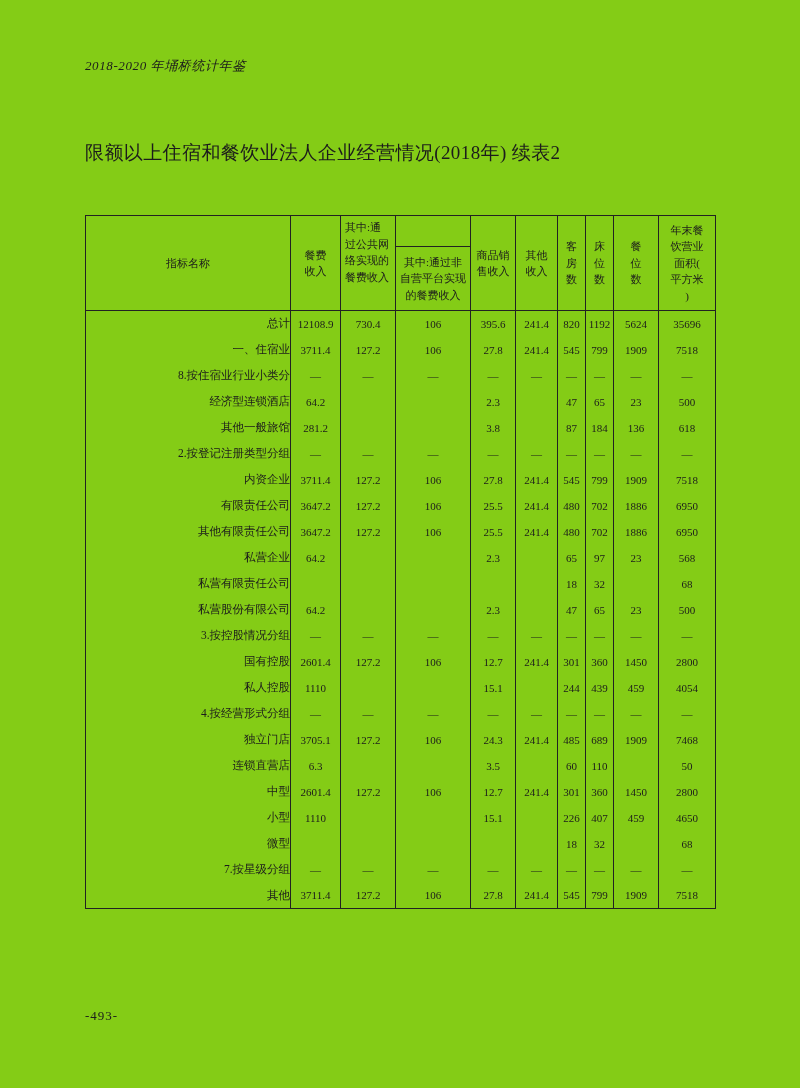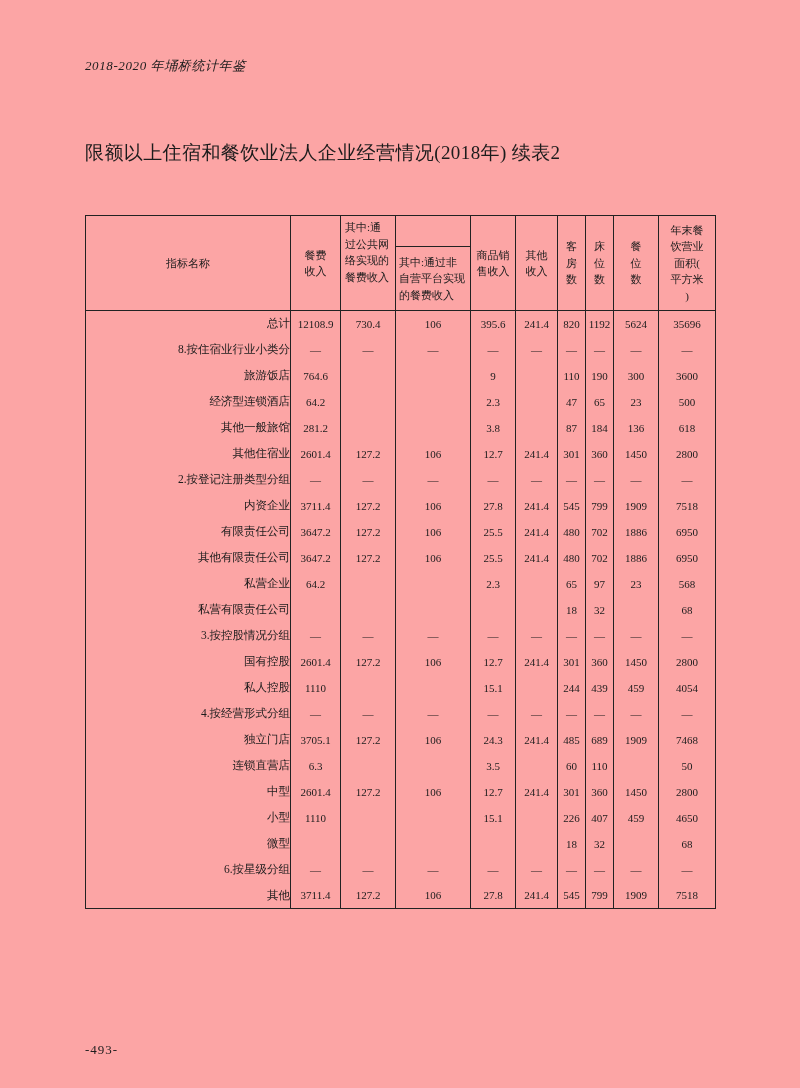--- a/index.html
+++ b/index.html
@@ -2,21 +2,21 @@
 <html><head>
 <meta charset="utf-8">
 <style>
   * { margin: 0; padding: 0; box-sizing: border-box; }
   html, body { width: 800px; height: 1088px; }
   body { background: #ffffff; }
   .page {
     position: relative;
     width: 800px;
     height: 1088px;
-    background: #fca5a5;
+    background: #84cc16;
     font-family: "Liberation Serif", "DejaVu Serif", serif;
     color: #1c1c1c;
     overflow: hidden;
   }
   .book-title {
     position: absolute;
     left: 85px;
     top: 57px;
     font-size: 13px;
     font-style: italic;
@@ -53,21 +53,21 @@
     text-align: center;
     padding: 2px;
   }
   .stat-table thead th.top { vertical-align: top; text-align: left; padding: 3px 2px 2px 4px; }
   .hdr-block { display: inline-block; word-break: break-all; line-break: anywhere; text-align: center; }
   .hdr-left  { display: inline-block; word-break: break-all; line-break: anywhere; text-align: left; }
   .w1 { width: 13px; }
   .w2 { width: 25px; }
   .w3 { width: 36px; }
   .w4 { width: 47px; }
-  .w6 { width: 68px; }
+  .w6 { width: 68px; text-align: center; }
   th.nested { position: relative; padding: 0; }
   .subbox {
     position: absolute;
     left: 0; right: 0; top: 30px; bottom: 0;
     border-top: 1px solid #222;
     display: flex;
     align-items: center;
     justify-content: center;
     padding: 2px;
   }
@@ -85,21 +85,20 @@
   .indent-0 { padding-left: 8px; }
   .indent-1 { padding-left: 20px; }
   .indent-2 { padding-left: 32px; }
   .indent-3 { padding-left: 44px; }
   .page-number {
     position: absolute;
     left: 85px;
     top: 1008px;
     font-size: 13px;
     letter-spacing: 1px;
-    margin-top: 34px;
   }
 </style>
 </head>
 <body>
 
 <div class="page">
 
   <div class="book-title">2018-2020 年埇桥统计年鉴</div>
 
   <div class="table-title">限额以上住宿和餐饮业法人企业经营情况(2018年)  续表2</div>
@@ -160,42 +159,42 @@
           <td class="val">730.4</td>
           <td class="val">106</td>
           <td class="val">395.6</td>
           <td class="val">241.4</td>
           <td class="val">820</td>
           <td class="val">1192</td>
           <td class="val">5624</td>
           <td class="val">35696</td>
         </tr>
         <tr>
+          <td class="rowlabel indent-0">一、住宿业</td>
+          <td class="val">3711.4</td>
+          <td class="val">127.2</td>
+          <td class="val">106</td>
+          <td class="val">27.8</td>
+          <td class="val">241.4</td>
+          <td class="val">545</td>
+          <td class="val">799</td>
+          <td class="val">1909</td>
+          <td class="val">7518</td>
+        </tr>
+        <tr>
           <td class="rowlabel indent-0">8.按住宿业行业小类分</td>
           <td class="val">—</td>
           <td class="val">—</td>
           <td class="val">—</td>
           <td class="val">—</td>
           <td class="val">—</td>
           <td class="val">—</td>
           <td class="val">—</td>
           <td class="val">—</td>
           <td class="val">—</td>
-        </tr>
-        <tr>
-          <td class="rowlabel indent-1">旅游饭店</td>
-          <td class="val">764.6</td>
-          <td class="val"></td>
-          <td class="val"></td>
-          <td class="val">9</td>
-          <td class="val"></td>
-          <td class="val">110</td>
-          <td class="val">190</td>
-          <td class="val">300</td>
-          <td class="val">3600</td>
         </tr>
         <tr>
           <td class="rowlabel indent-0">经济型连锁酒店</td>
           <td class="val">64.2</td>
           <td class="val"></td>
           <td class="val"></td>
           <td class="val">2.3</td>
           <td class="val"></td>
           <td class="val">47</td>
           <td class="val">65</td>
@@ -208,233 +207,233 @@
           <td class="val"></td>
           <td class="val"></td>
           <td class="val">3.8</td>
           <td class="val"></td>
           <td class="val">87</td>
           <td class="val">184</td>
           <td class="val">136</td>
           <td class="val">618</td>
         </tr>
         <tr>
-          <td class="rowlabel indent-1">其他住宿业</td>
+          <td class="rowlabel indent-0">2.按登记注册类型分组</td>
+          <td class="val">—</td>
+          <td class="val">—</td>
+          <td class="val">—</td>
+          <td class="val">—</td>
+          <td class="val">—</td>
+          <td class="val">—</td>
+          <td class="val">—</td>
+          <td class="val">—</td>
+          <td class="val">—</td>
+        </tr>
+        <tr>
+          <td class="rowlabel indent-0">内资企业</td>
+          <td class="val">3711.4</td>
+          <td class="val">127.2</td>
+          <td class="val">106</td>
+          <td class="val">27.8</td>
+          <td class="val">241.4</td>
+          <td class="val">545</td>
+          <td class="val">799</td>
+          <td class="val">1909</td>
+          <td class="val">7518</td>
+        </tr>
+        <tr>
+          <td class="rowlabel indent-1">有限责任公司</td>
+          <td class="val">3647.2</td>
+          <td class="val">127.2</td>
+          <td class="val">106</td>
+          <td class="val">25.5</td>
+          <td class="val">241.4</td>
+          <td class="val">480</td>
+          <td class="val">702</td>
+          <td class="val">1886</td>
+          <td class="val">6950</td>
+        </tr>
+        <tr>
+          <td class="rowlabel indent-3">其他有限责任公司</td>
+          <td class="val">3647.2</td>
+          <td class="val">127.2</td>
+          <td class="val">106</td>
+          <td class="val">25.5</td>
+          <td class="val">241.4</td>
+          <td class="val">480</td>
+          <td class="val">702</td>
+          <td class="val">1886</td>
+          <td class="val">6950</td>
+        </tr>
+        <tr>
+          <td class="rowlabel indent-1">私营企业</td>
+          <td class="val">64.2</td>
+          <td class="val"></td>
+          <td class="val"></td>
+          <td class="val">2.3</td>
+          <td class="val"></td>
+          <td class="val">65</td>
+          <td class="val">97</td>
+          <td class="val">23</td>
+          <td class="val">568</td>
+        </tr>
+        <tr>
+          <td class="rowlabel indent-3">私营有限责任公司</td>
+          <td class="val"></td>
+          <td class="val"></td>
+          <td class="val"></td>
+          <td class="val"></td>
+          <td class="val"></td>
+          <td class="val">18</td>
+          <td class="val">32</td>
+          <td class="val"></td>
+          <td class="val">68</td>
+        </tr>
+        <tr>
+          <td class="rowlabel indent-3">私营股份有限公司</td>
+          <td class="val">64.2</td>
+          <td class="val"></td>
+          <td class="val"></td>
+          <td class="val">2.3</td>
+          <td class="val"></td>
+          <td class="val">47</td>
+          <td class="val">65</td>
+          <td class="val">23</td>
+          <td class="val">500</td>
+        </tr>
+        <tr>
+          <td class="rowlabel indent-0">3.按控股情况分组</td>
+          <td class="val">—</td>
+          <td class="val">—</td>
+          <td class="val">—</td>
+          <td class="val">—</td>
+          <td class="val">—</td>
+          <td class="val">—</td>
+          <td class="val">—</td>
+          <td class="val">—</td>
+          <td class="val">—</td>
+        </tr>
+        <tr>
+          <td class="rowlabel indent-0">国有控股</td>
           <td class="val">2601.4</td>
           <td class="val">127.2</td>
           <td class="val">106</td>
           <td class="val">12.7</td>
           <td class="val">241.4</td>
           <td class="val">301</td>
           <td class="val">360</td>
           <td class="val">1450</td>
           <td class="val">2800</td>
         </tr>
         <tr>
-          <td class="rowlabel indent-0">2.按登记注册类型分组</td>
-          <td class="val">—</td>
-          <td class="val">—</td>
-          <td class="val">—</td>
-          <td class="val">—</td>
-          <td class="val">—</td>
-          <td class="val">—</td>
-          <td class="val">—</td>
-          <td class="val">—</td>
-          <td class="val">—</td>
-        </tr>
-        <tr>
-          <td class="rowlabel indent-0">内资企业</td>
+          <td class="rowlabel indent-0">私人控股</td>
+          <td class="val">1110</td>
+          <td class="val"></td>
+          <td class="val"></td>
+          <td class="val">15.1</td>
+          <td class="val"></td>
+          <td class="val">244</td>
+          <td class="val">439</td>
+          <td class="val">459</td>
+          <td class="val">4054</td>
+        </tr>
+        <tr>
+          <td class="rowlabel indent-0">4.按经营形式分组</td>
+          <td class="val">—</td>
+          <td class="val">—</td>
+          <td class="val">—</td>
+          <td class="val">—</td>
+          <td class="val">—</td>
+          <td class="val">—</td>
+          <td class="val">—</td>
+          <td class="val">—</td>
+          <td class="val">—</td>
+        </tr>
+        <tr>
+          <td class="rowlabel indent-0">独立门店</td>
+          <td class="val">3705.1</td>
+          <td class="val">127.2</td>
+          <td class="val">106</td>
+          <td class="val">24.3</td>
+          <td class="val">241.4</td>
+          <td class="val">485</td>
+          <td class="val">689</td>
+          <td class="val">1909</td>
+          <td class="val">7468</td>
+        </tr>
+        <tr>
+          <td class="rowlabel indent-0">连锁直营店</td>
+          <td class="val">6.3</td>
+          <td class="val"></td>
+          <td class="val"></td>
+          <td class="val">3.5</td>
+          <td class="val"></td>
+          <td class="val">60</td>
+          <td class="val">110</td>
+          <td class="val"></td>
+          <td class="val">50</td>
+        </tr>
+        <tr>
+          <td class="rowlabel indent-1">中型</td>
+          <td class="val">2601.4</td>
+          <td class="val">127.2</td>
+          <td class="val">106</td>
+          <td class="val">12.7</td>
+          <td class="val">241.4</td>
+          <td class="val">301</td>
+          <td class="val">360</td>
+          <td class="val">1450</td>
+          <td class="val">2800</td>
+        </tr>
+        <tr>
+          <td class="rowlabel indent-1">小型</td>
+          <td class="val">1110</td>
+          <td class="val"></td>
+          <td class="val"></td>
+          <td class="val">15.1</td>
+          <td class="val"></td>
+          <td class="val">226</td>
+          <td class="val">407</td>
+          <td class="val">459</td>
+          <td class="val">4650</td>
+        </tr>
+        <tr>
+          <td class="rowlabel indent-1">微型</td>
+          <td class="val"></td>
+          <td class="val"></td>
+          <td class="val"></td>
+          <td class="val"></td>
+          <td class="val"></td>
+          <td class="val">18</td>
+          <td class="val">32</td>
+          <td class="val"></td>
+          <td class="val">68</td>
+        </tr>
+        <tr>
+          <td class="rowlabel indent-0">7.按星级分组</td>
+          <td class="val">—</td>
+          <td class="val">—</td>
+          <td class="val">—</td>
+          <td class="val">—</td>
+          <td class="val">—</td>
+          <td class="val">—</td>
+          <td class="val">—</td>
+          <td class="val">—</td>
+          <td class="val">—</td>
+        </tr>
+        <tr>
+          <td class="rowlabel indent-0">其他</td>
           <td class="val">3711.4</td>
           <td class="val">127.2</td>
           <td class="val">106</td>
           <td class="val">27.8</td>
           <td class="val">241.4</td>
           <td class="val">545</td>
           <td class="val">799</td>
           <td class="val">1909</td>
           <td class="val">7518</td>
         </tr>
-        <tr>
-          <td class="rowlabel indent-1">有限责任公司</td>
-          <td class="val">3647.2</td>
-          <td class="val">127.2</td>
-          <td class="val">106</td>
-          <td class="val">25.5</td>
-          <td class="val">241.4</td>
-          <td class="val">480</td>
-          <td class="val">702</td>
-          <td class="val">1886</td>
-          <td class="val">6950</td>
-        </tr>
-        <tr>
-          <td class="rowlabel indent-3">其他有限责任公司</td>
-          <td class="val">3647.2</td>
-          <td class="val">127.2</td>
-          <td class="val">106</td>
-          <td class="val">25.5</td>
-          <td class="val">241.4</td>
-          <td class="val">480</td>
-          <td class="val">702</td>
-          <td class="val">1886</td>
-          <td class="val">6950</td>
-        </tr>
-        <tr>
-          <td class="rowlabel indent-1">私营企业</td>
-          <td class="val">64.2</td>
-          <td class="val"></td>
-          <td class="val"></td>
-          <td class="val">2.3</td>
-          <td class="val"></td>
-          <td class="val">65</td>
-          <td class="val">97</td>
-          <td class="val">23</td>
-          <td class="val">568</td>
-        </tr>
-        <tr>
-          <td class="rowlabel indent-3">私营有限责任公司</td>
-          <td class="val"></td>
-          <td class="val"></td>
-          <td class="val"></td>
-          <td class="val"></td>
-          <td class="val"></td>
-          <td class="val">18</td>
-          <td class="val">32</td>
-          <td class="val"></td>
-          <td class="val">68</td>
-        </tr>
-        <tr>
-          <td class="rowlabel indent-0">3.按控股情况分组</td>
-          <td class="val">—</td>
-          <td class="val">—</td>
-          <td class="val">—</td>
-          <td class="val">—</td>
-          <td class="val">—</td>
-          <td class="val">—</td>
-          <td class="val">—</td>
-          <td class="val">—</td>
-          <td class="val">—</td>
-        </tr>
-        <tr>
-          <td class="rowlabel indent-0">国有控股</td>
-          <td class="val">2601.4</td>
-          <td class="val">127.2</td>
-          <td class="val">106</td>
-          <td class="val">12.7</td>
-          <td class="val">241.4</td>
-          <td class="val">301</td>
-          <td class="val">360</td>
-          <td class="val">1450</td>
-          <td class="val">2800</td>
-        </tr>
-        <tr>
-          <td class="rowlabel indent-0">私人控股</td>
-          <td class="val">1110</td>
-          <td class="val"></td>
-          <td class="val"></td>
-          <td class="val">15.1</td>
-          <td class="val"></td>
-          <td class="val">244</td>
-          <td class="val">439</td>
-          <td class="val">459</td>
-          <td class="val">4054</td>
-        </tr>
-        <tr>
-          <td class="rowlabel indent-0">4.按经营形式分组</td>
-          <td class="val">—</td>
-          <td class="val">—</td>
-          <td class="val">—</td>
-          <td class="val">—</td>
-          <td class="val">—</td>
-          <td class="val">—</td>
-          <td class="val">—</td>
-          <td class="val">—</td>
-          <td class="val">—</td>
-        </tr>
-        <tr>
-          <td class="rowlabel indent-0">独立门店</td>
-          <td class="val">3705.1</td>
-          <td class="val">127.2</td>
-          <td class="val">106</td>
-          <td class="val">24.3</td>
-          <td class="val">241.4</td>
-          <td class="val">485</td>
-          <td class="val">689</td>
-          <td class="val">1909</td>
-          <td class="val">7468</td>
-        </tr>
-        <tr>
-          <td class="rowlabel indent-0">连锁直营店</td>
-          <td class="val">6.3</td>
-          <td class="val"></td>
-          <td class="val"></td>
-          <td class="val">3.5</td>
-          <td class="val"></td>
-          <td class="val">60</td>
-          <td class="val">110</td>
-          <td class="val"></td>
-          <td class="val">50</td>
-        </tr>
-        <tr>
-          <td class="rowlabel indent-1">中型</td>
-          <td class="val">2601.4</td>
-          <td class="val">127.2</td>
-          <td class="val">106</td>
-          <td class="val">12.7</td>
-          <td class="val">241.4</td>
-          <td class="val">301</td>
-          <td class="val">360</td>
-          <td class="val">1450</td>
-          <td class="val">2800</td>
-        </tr>
-        <tr>
-          <td class="rowlabel indent-1">小型</td>
-          <td class="val">1110</td>
-          <td class="val"></td>
-          <td class="val"></td>
-          <td class="val">15.1</td>
-          <td class="val"></td>
-          <td class="val">226</td>
-          <td class="val">407</td>
-          <td class="val">459</td>
-          <td class="val">4650</td>
-        </tr>
-        <tr>
-          <td class="rowlabel indent-1">微型</td>
-          <td class="val"></td>
-          <td class="val"></td>
-          <td class="val"></td>
-          <td class="val"></td>
-          <td class="val"></td>
-          <td class="val">18</td>
-          <td class="val">32</td>
-          <td class="val"></td>
-          <td class="val">68</td>
-        </tr>
-        <tr>
-          <td class="rowlabel indent-0">6.按星级分组</td>
-          <td class="val">—</td>
-          <td class="val">—</td>
-          <td class="val">—</td>
-          <td class="val">—</td>
-          <td class="val">—</td>
-          <td class="val">—</td>
-          <td class="val">—</td>
-          <td class="val">—</td>
-          <td class="val">—</td>
-        </tr>
-        <tr>
-          <td class="rowlabel indent-0">其他</td>
-          <td class="val">3711.4</td>
-          <td class="val">127.2</td>
-          <td class="val">106</td>
-          <td class="val">27.8</td>
-          <td class="val">241.4</td>
-          <td class="val">545</td>
-          <td class="val">799</td>
-          <td class="val">1909</td>
-          <td class="val">7518</td>
-        </tr>
       </tbody>
   </table>
 
   <div class="page-number">-493-</div>
 
 </div>
 
 </body></html>

